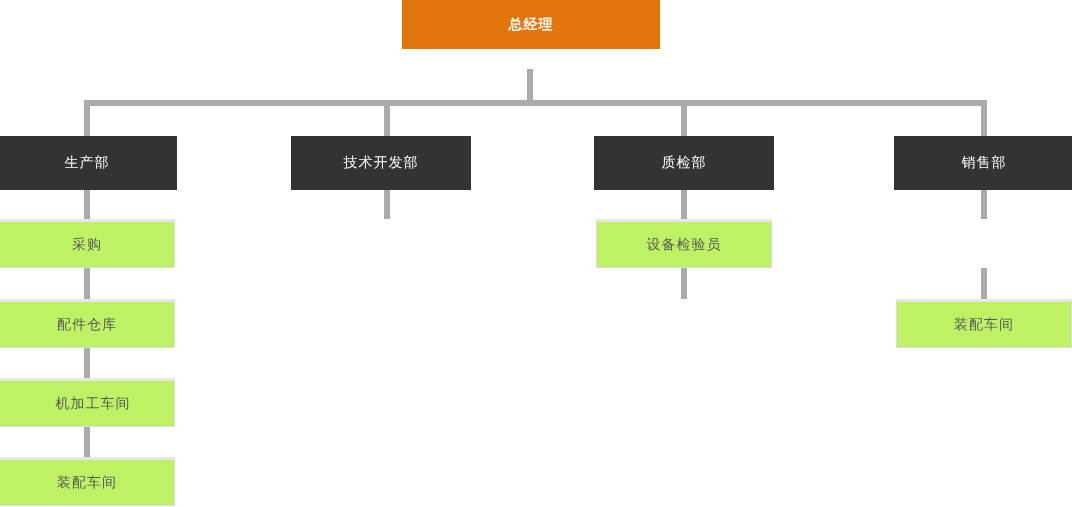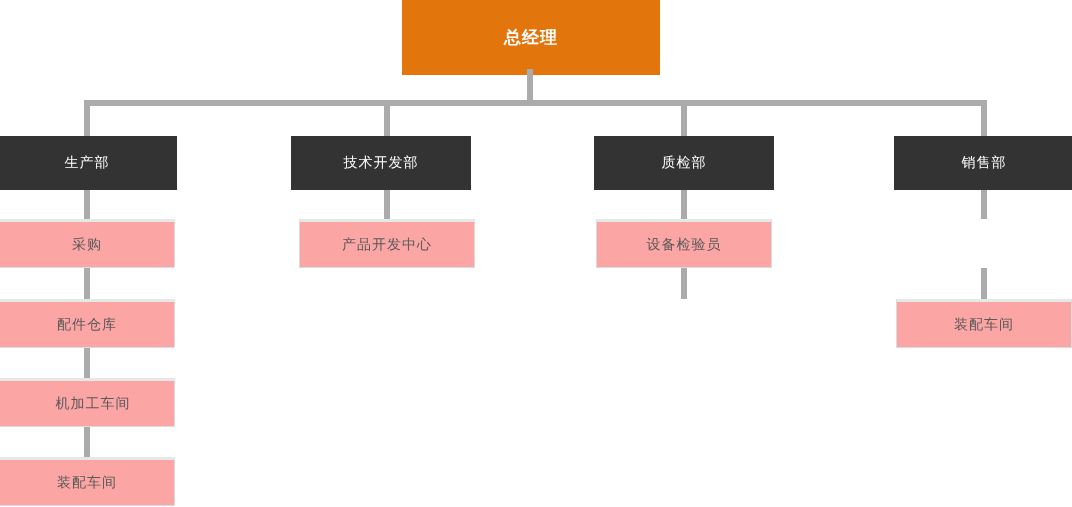--- a/index.html
+++ b/index.html
@@ -5,39 +5,39 @@
   html,body{margin:0;padding:0;background:#ffffff;}
   .chart{
     position:relative;
     width:1072px;height:507px;
     background:#ffffff;
     overflow:hidden;
     font-family:"Liberation Sans","DejaVu Sans",sans-serif;
   }
   
   .root{
-    position:absolute;left:402px;top:0;width:258px;height:75px;
+    position:absolute;left:402px;top:0;width:258px;height:49px;
     background:var(--root-bg,#E2760D);
     color:var(--root-text,#FFFFFF);
     display:flex;align-items:center;justify-content:center;
-    font-size:17px;font-weight:bold;letter-spacing:1px;
+    font-size:14px;font-weight:bold;letter-spacing:1px;
   }
   
   .dept{
     position:absolute;top:136px;width:180px;height:54px;
     background:var(--dept-bg,#333333);
     color:var(--dept-text,#FFFFFF);
     display:flex;align-items:center;justify-content:center;
     font-size:14px;letter-spacing:1px;
     box-sizing:border-box;
   }
   
   .node{
     position:absolute;width:176px;height:49px;
-    background:#fca5a5;
+    background:#bef264;
     border:1px solid var(--node-border,#DBDBDB);
     border-top:3px solid var(--node-border-top,#E7E7E7);
     color:var(--node-text,#595959);
     display:flex;align-items:center;justify-content:center;
     font-size:14px;letter-spacing:1px;
     box-sizing:border-box;
   }
   
   .line{position:absolute;background:var(--line,#ABABAB);}
   .trunk-v{left:527px;top:69px;width:6px;height:37px;}
@@ -78,21 +78,20 @@
   <div class="node c1 r1">采购</div>
   <div class="line vseg seg1 c1"></div>
   <div class="node c1 r2">配件仓库</div>
   <div class="line vseg seg2 c1"></div>
   <div class="node c1 r3">机加工车间</div>
   <div class="line vseg seg3 c1"></div>
   <div class="node c1 r4">装配车间</div>
 
   <div class="dept c2">技术开发部</div>
   <div class="line vseg seg0 c2"></div>
-  <div class="node c2 r1">产品开发中心</div>
 
   <div class="dept c3">质检部</div>
   <div class="line vseg seg0 c3"></div>
   <div class="node c3 r1">设备检验员</div>
   <div class="line vseg seg1 c3"></div>
 
   <div class="dept c4">销售部</div>
   <div class="line vseg seg0 c4"></div>
   <div class="line vseg seg1 c4"></div>
   <div class="node c4 r2">装配车间</div>

